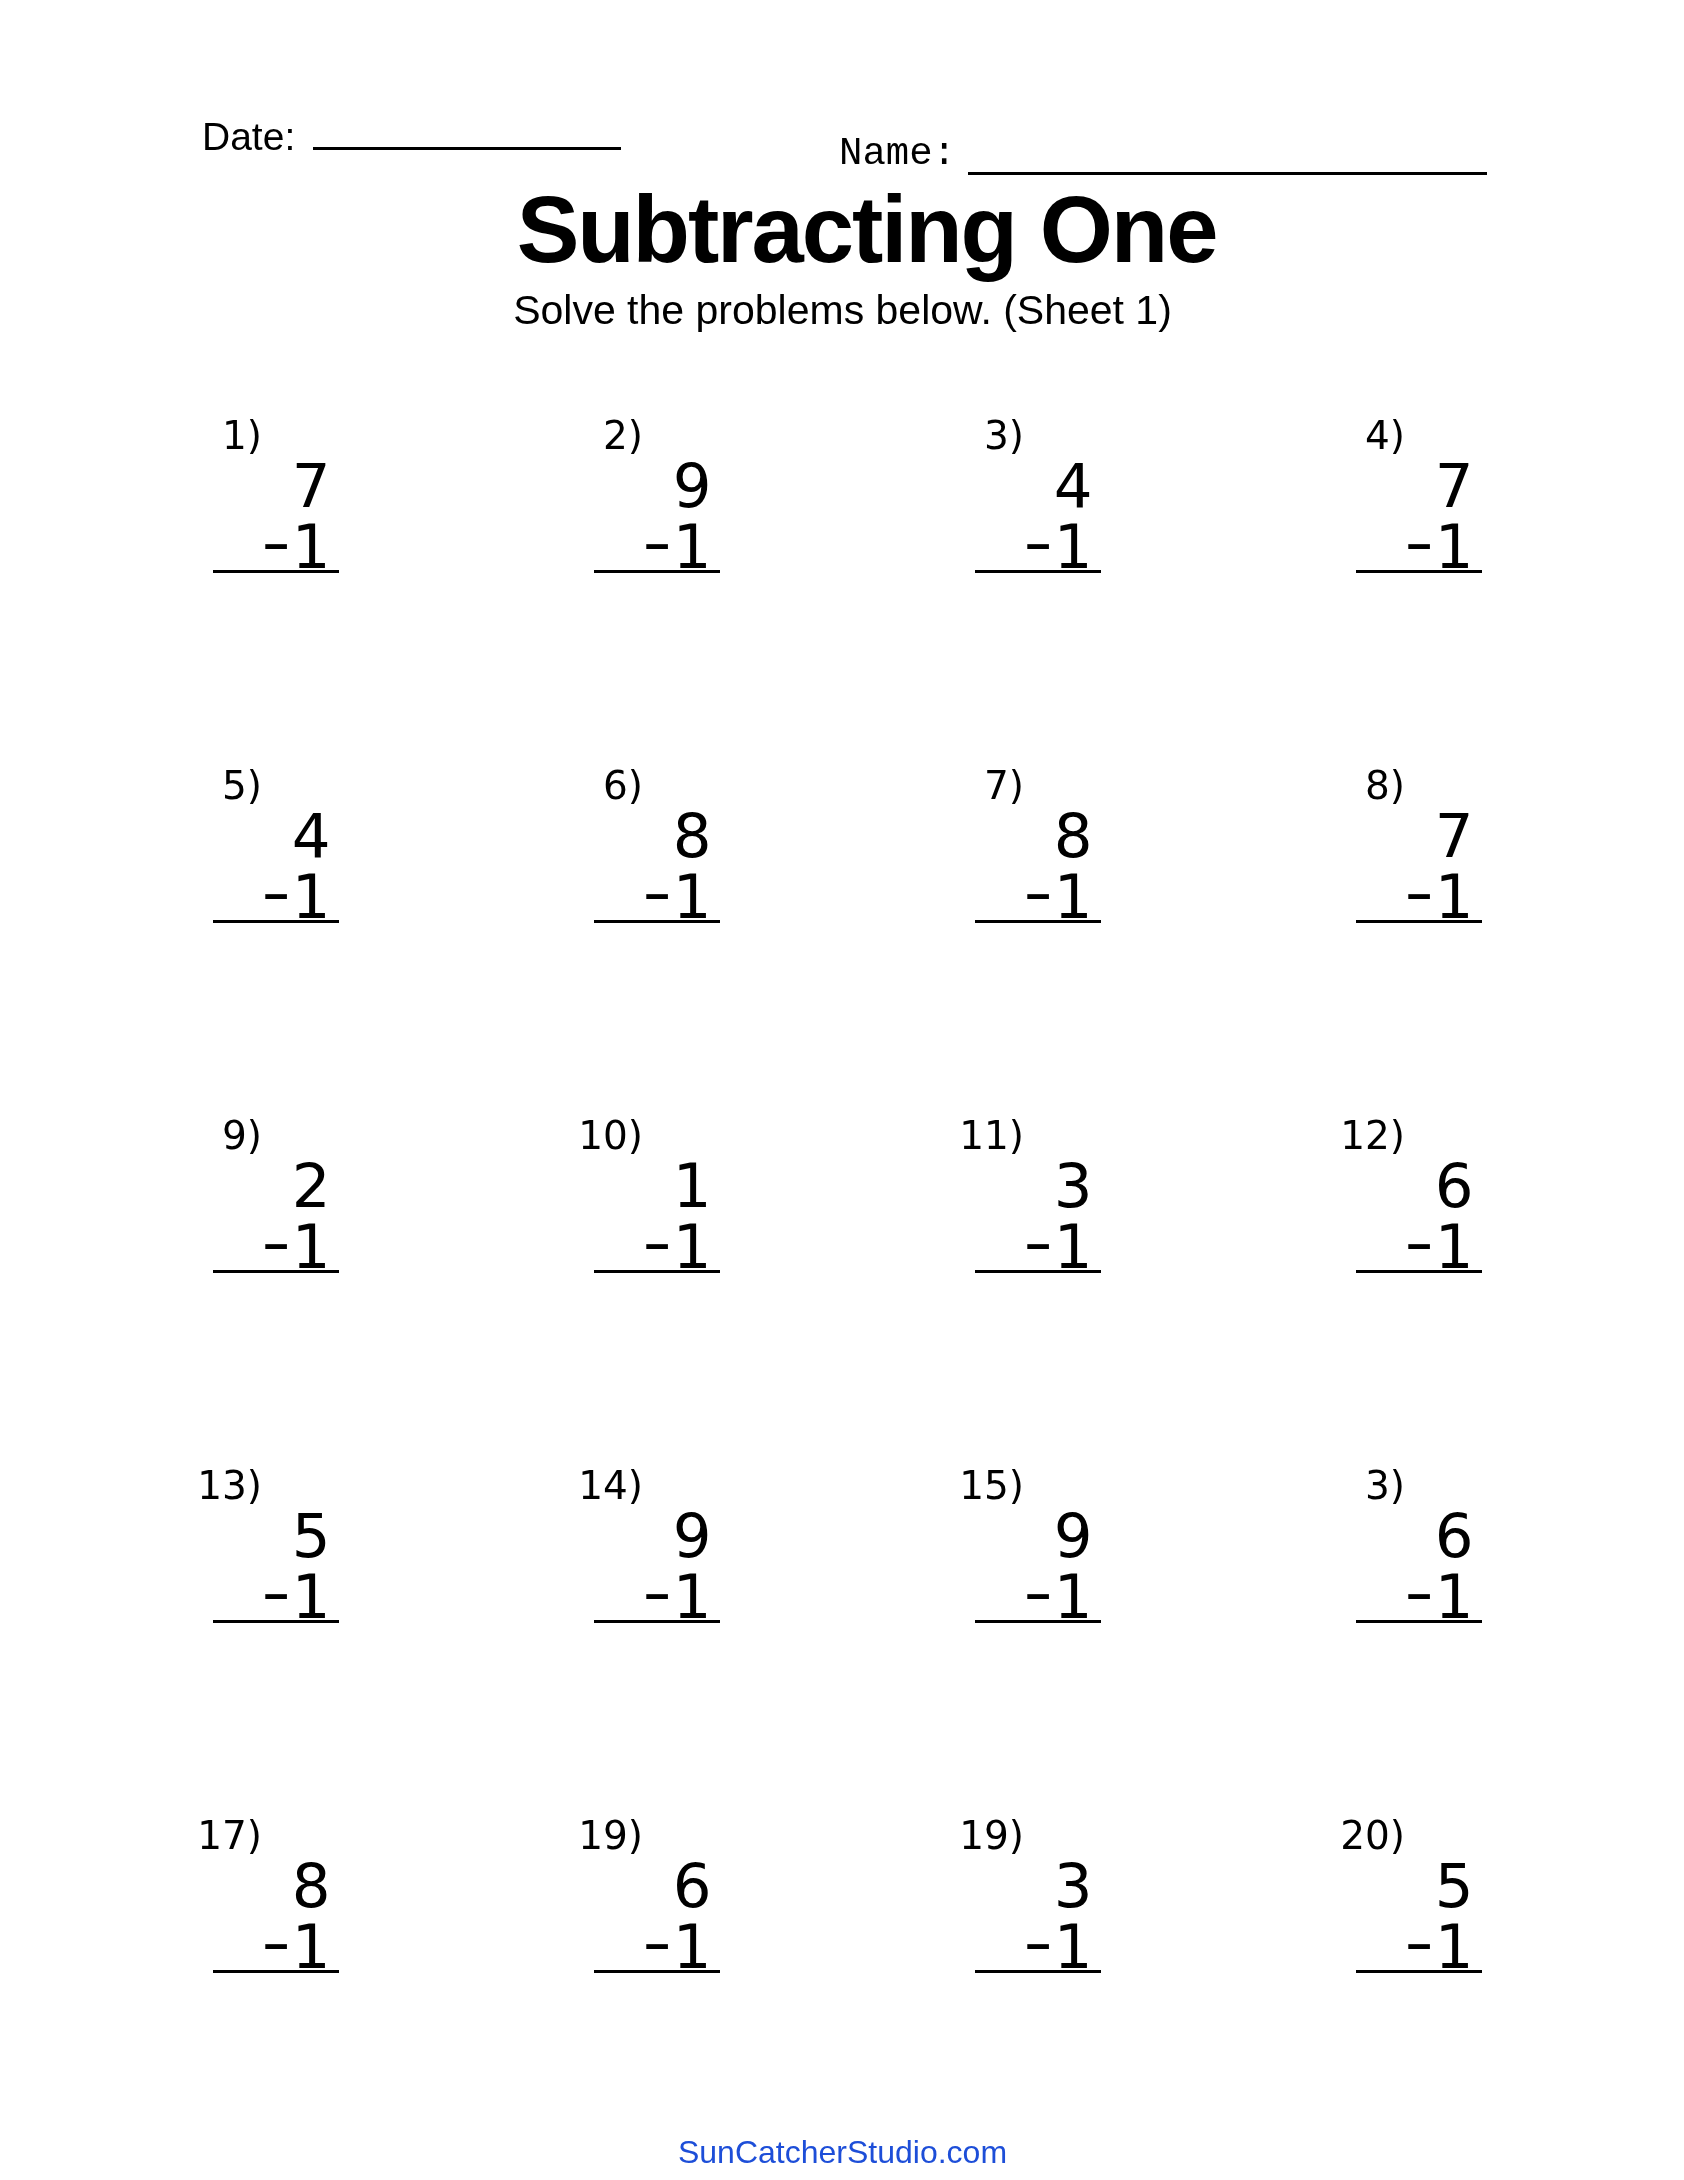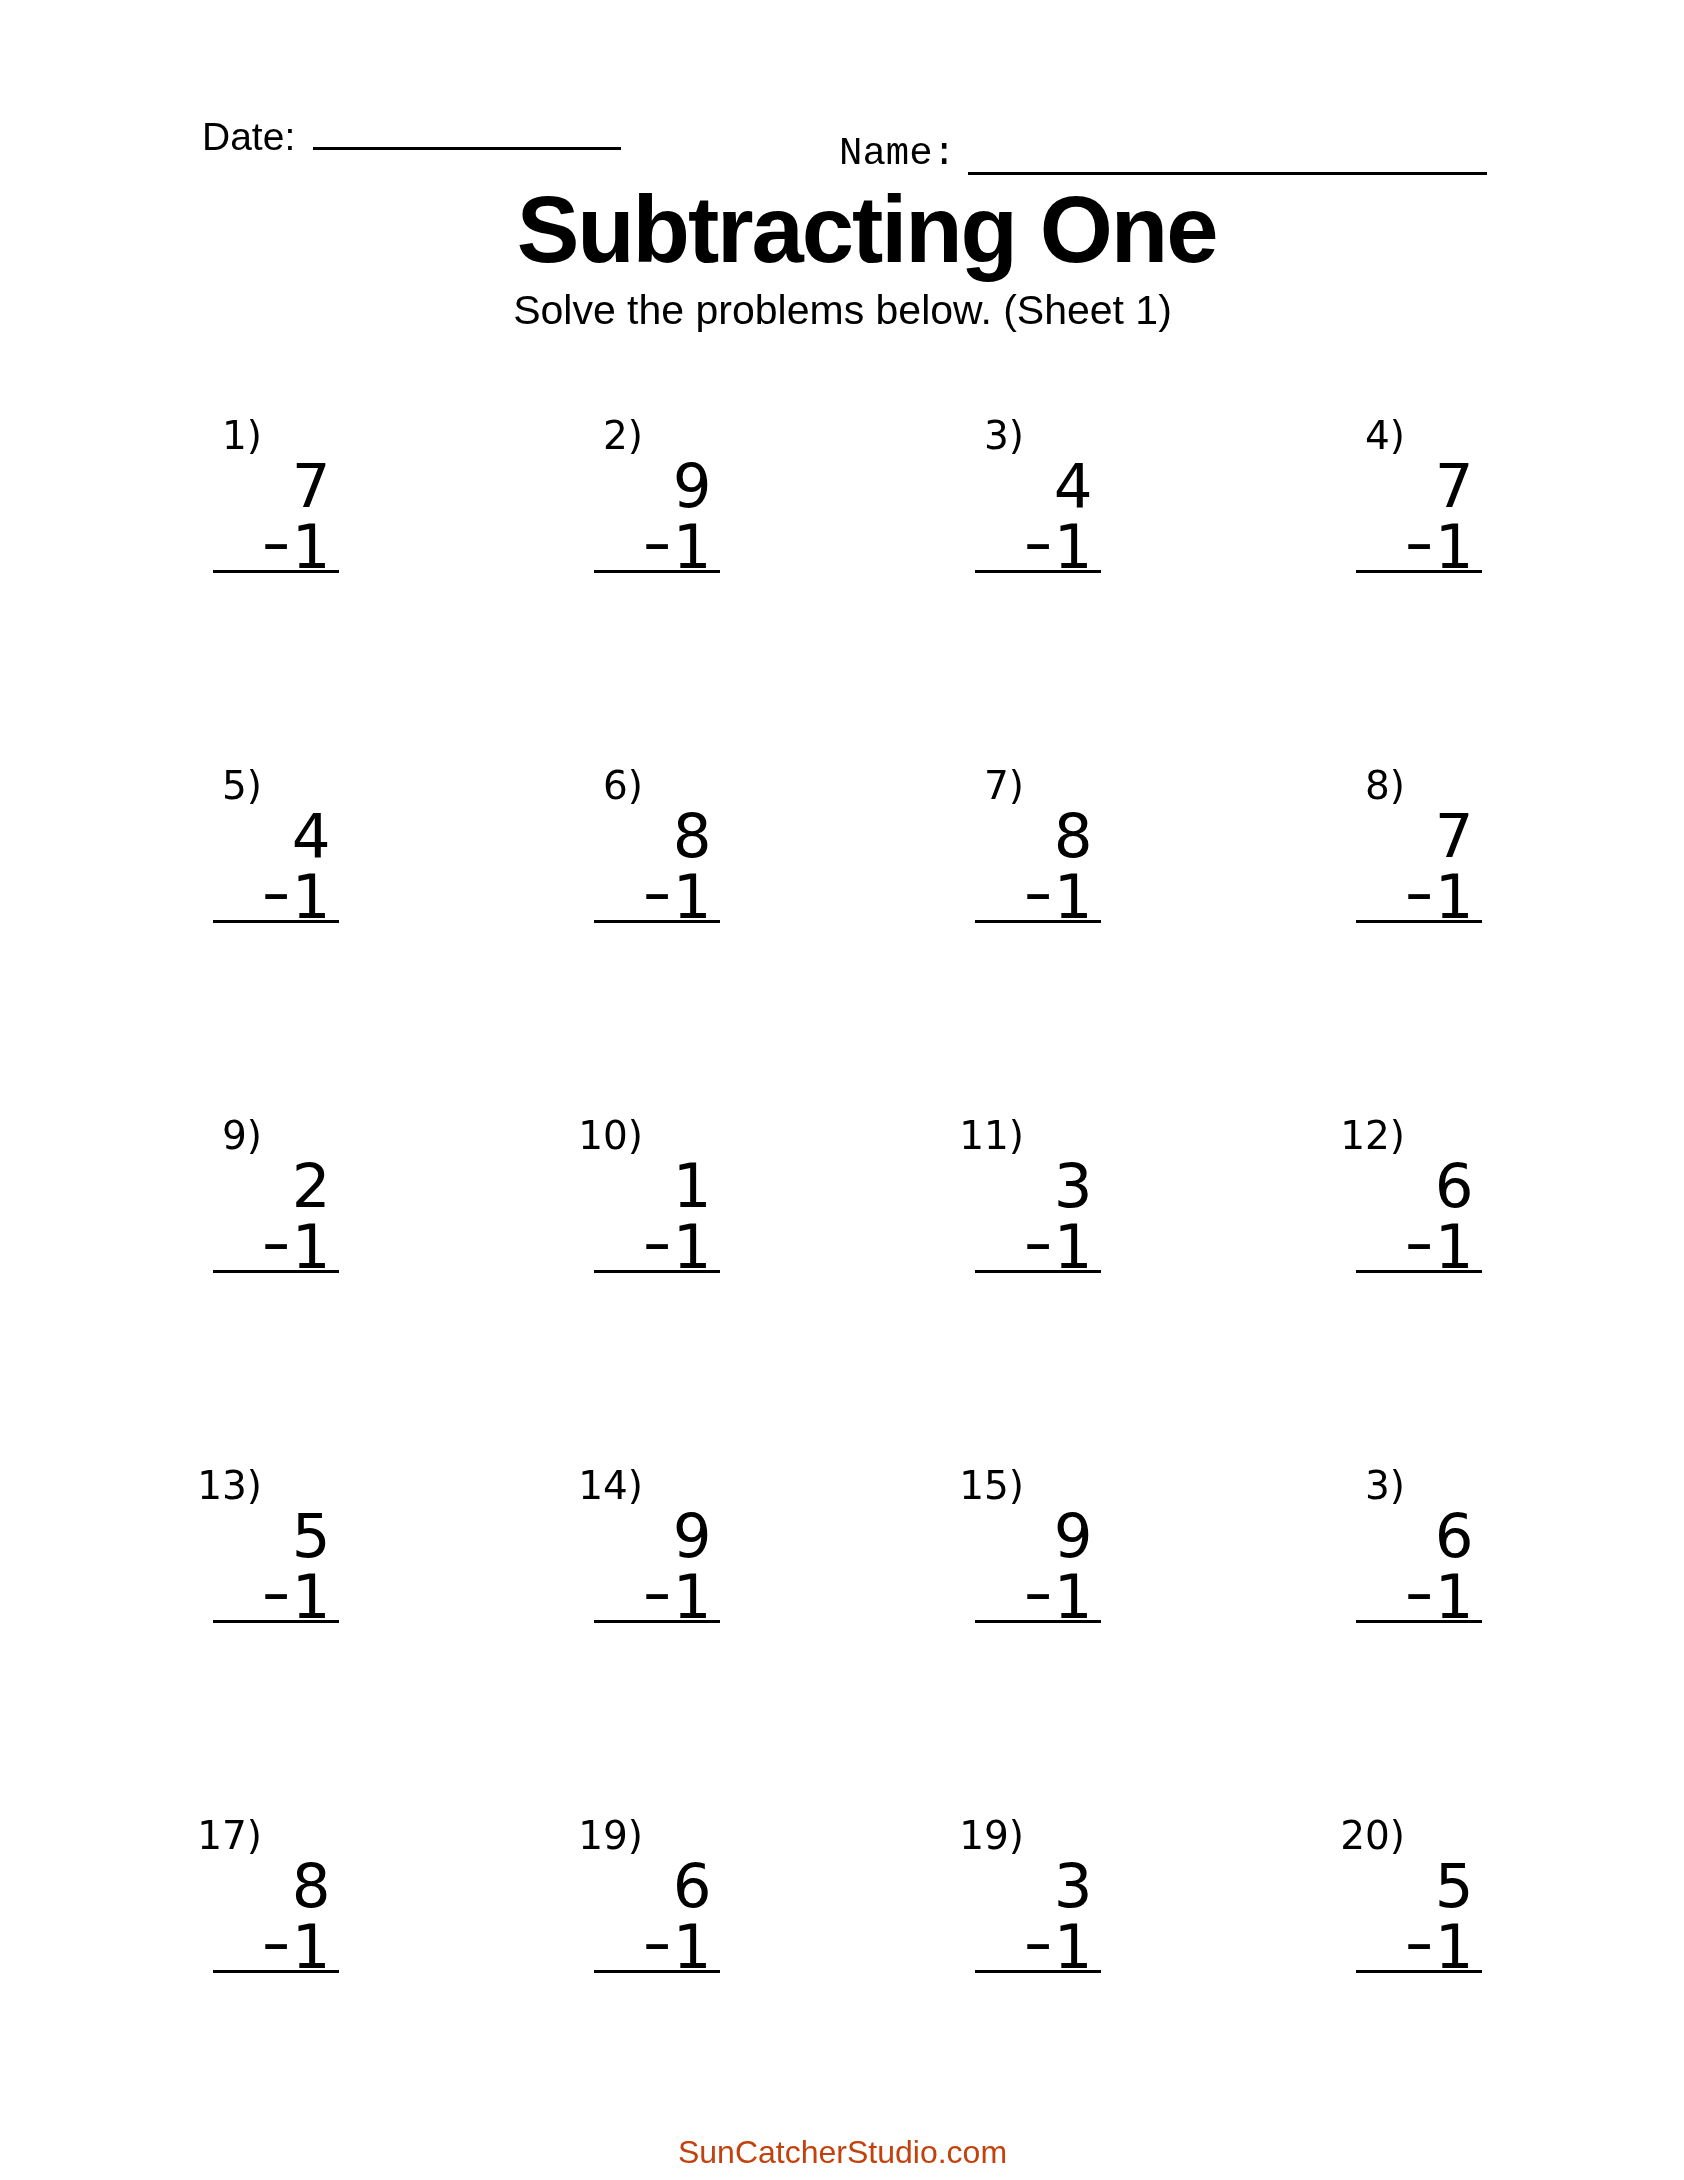--- a/index.html
+++ b/index.html
@@ -94,21 +94,21 @@
     border-top:3.4px solid #000;
     height:0;
   }
 
   
   .footer {
     left:0; top:2136px; width:100%;
     text-align:center;
     font-size:32px;
     line-height:1;
-    color:#c2410c;
+    color:#1d4ed8;
     white-space:nowrap;
   }
 </style>
 </head>
 <body>
 
 <div class="abs field-label date-label">Date:</div>
 <div class="abs blank-line date-line"></div>
 <div class="abs field-label name-label">Name:</div>
 <div class="abs blank-line name-line"></div>

